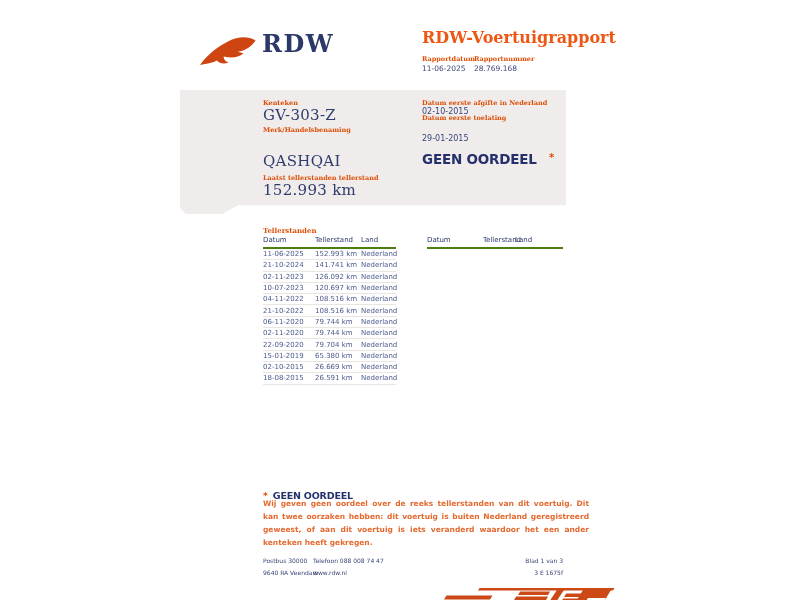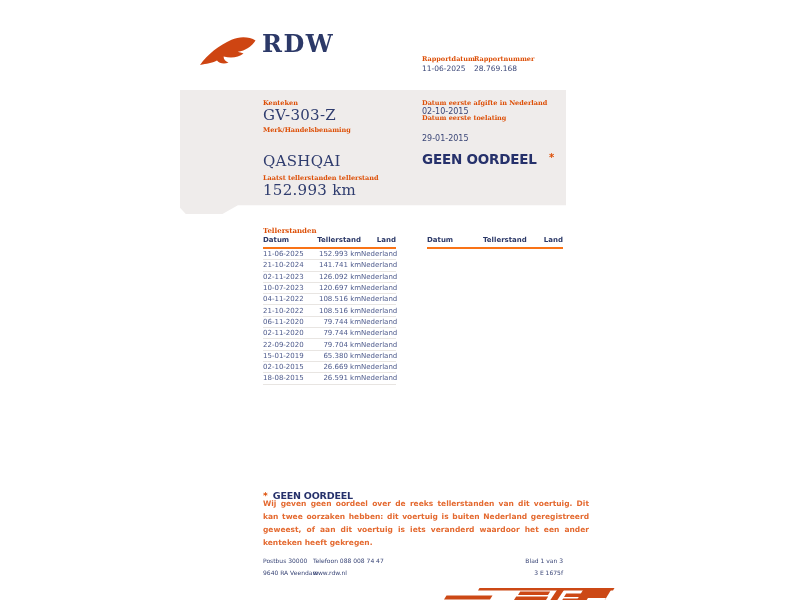--- a/index.html
+++ b/index.html
@@ -52,31 +52,31 @@
   .section-label {
     left:263px; top:214px;
     font-family:"DejaVu Serif", serif; font-weight:bold;
     font-size:7px; color:#DD4F07;
   }
   .otable { position:absolute; top:224px; }
   .otable.t1 { left:263px; width:133px; }
   .otable.t2 { left:427px; width:136px; }
   .thead {
     display:grid; padding-bottom:3px;
-    border-bottom:2px solid #f97316;
-    font-weight:bold; font-size:7px; color:#2C3968;
+    border-bottom:2px solid #4d7c0f;
+    font-weight:normal; font-size:7px; color:#2C3968;
   }
   .t1 .thead, .t1 .trow { grid-template-columns:52px 46px 35px; }
   .t2 .thead { grid-template-columns:56px 32px 48px; }
   .trow {
     display:grid; height:11.3px; align-items:center;
     border-bottom:1px solid #E8E5E2;
     font-size:7px; color:#4D5A8C;
   }
-  .c2, .c3 { text-align:right; }
+  .c2, .c3 { }
 
   
   .fn-head { left:263px; top:472px; white-space:nowrap; }
   .fn-head .mark { color:#DD4F07; font-weight:bold; font-size:9px; }
   .fn-head .txt  { color:#26316B; font-weight:bold; font-size:9.5px; letter-spacing:-.2px; }
   .fn-body {
     left:263px; top:485px; width:326px;
     font-size:7.5px; line-height:13px; color:#E4692F; text-align:justify;font-weight:bold;
   }
 
@@ -87,20 +87,21 @@
 </head>
 <body>
 
 <div id="page">
 
   <svg class="abs" style="left:197px;top:22px" width="62" height="34" viewBox="0 0 60 34">
     <path fill="#CE4512" d="M2 31 C9 29.5 13.5 29.5 19 26.5 C21 29.5 26.5 30.5 30.5 28.5 C27.5 27.5 25.5 25.5 25.6 22.6 C33.5 24.5 40.5 23.5 45.5 19.5 C43.5 18.7 41.8 18.6 39.8 17.8 C47.5 16.8 53.5 12.5 57.5 6.5 C51.5 2.5 41.5 2 33.5 5.8 C21.5 11 9.5 20.5 2 31 Z"></path>
   </svg>
   <div class="abs wordmark">RDW</div>
 
+  <div class="abs doc-title">RDW-Voertuigrapport</div>
   <div class="abs h-label" style="left:422px;top:43px">Rapportdatum</div>
   <div class="abs h-label" style="left:474px;top:43px">Rapportnummer</div>
   <div class="abs h-value" style="left:422px;top:52px">11-06-2025</div>
   <div class="abs h-value" style="left:474px;top:52px">28.769.168</div>
 
   <div class="abs graybox">
     <div class="abs o-label" style="left:83px;top:9px">Kenteken</div>
     <div class="abs big-value" style="left:83px;top:16px">GV-303-Z</div>
 
     <div class="abs o-label" style="left:83px;top:36px">Merk/Handelsbenaming</div>

